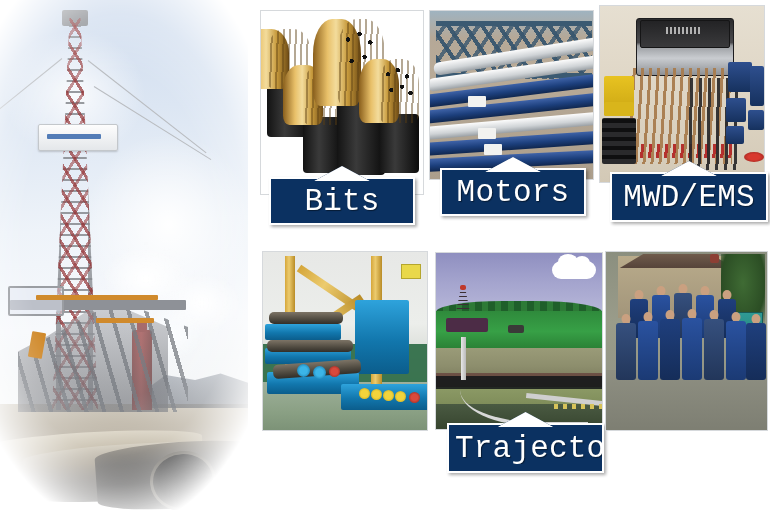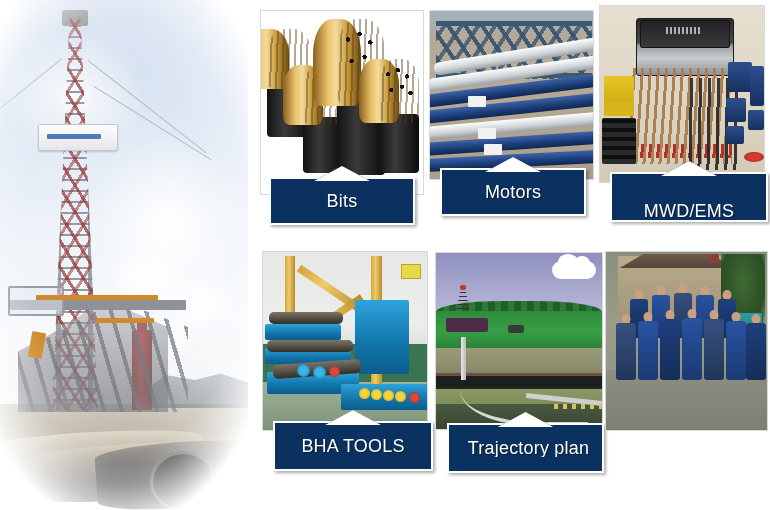--- a/index.html
+++ b/index.html
@@ -89,22 +89,22 @@
 
   
   .banner{position:absolute;background:#0b3161;border:2px solid #ffffff;
      box-sizing:border-box;box-shadow:2px 2px 3px rgba(0,0,0,.32);
      display:flex;align-items:center;justify-content:center;}
   .tab{position:absolute;left:50%;transform:translateX(-50%);top:-13px;
      width:56px;height:15px;background:#0b3161;
      clip-path:polygon(0 100%,50% 0,100% 100%);}
   .tab::before{content:"";position:absolute;left:-2px;top:-1px;width:60px;height:17px;
      background:#fff;clip-path:polygon(0 100%,50% 0,100% 100%);z-index:-1;}
-  .banner-text{color:#ffffff;font-size:18px;line-height:1;white-space:nowrap;
-     text-shadow:1px 1px 1px rgba(0,0,0,.45);letter-spacing:.2px;}
+  .banner-text{color:#ffffff;font-size:31px;line-height:1;white-space:nowrap;
+     text-shadow:1px 1px 1px rgba(0,0,0,.45);letter-spacing:.2px;font-family:Liberation Mono, monospace;}
 
   
   .c1{left:5px;top:10px;width:164px;height:185px;}
   .bits-bg{position:absolute;inset:0;background:#ffffff;}
   .bit{position:absolute;}
   .bit .body{position:absolute;left:0;bottom:0;width:100%;height:52%;border-radius:4px;
      background:linear-gradient(90deg,#131313,#3a3a3a 40%,#0b0b0b);}
   .bit .head{position:absolute;left:0;top:0;width:100%;height:56%;border-radius:40% 40% 16% 16%;
      background:linear-gradient(90deg,#8a5f1c,#e8c069 30%,#f3dc9c 48%,#c79a3c 72%,#6d4a14);}
   .bit .ribs{position:absolute;left:0;top:0;width:100%;height:56%;border-radius:40% 40% 16% 16%;
@@ -246,21 +246,21 @@
   .person{position:absolute;border-radius:5px 5px 2px 2px;}
   .head{position:absolute;left:50%;transform:translateX(-50%);top:0;width:9px;height:10px;
      border-radius:50%;background:#caa080;}
   .torso{position:absolute;left:0;top:9px;width:100%;height:calc(100% - 9px);border-radius:3px;}
   .blue1{background:linear-gradient(180deg,#2a52a0,#1b3a74);}
   .blue2{background:linear-gradient(180deg,#1f3f7d,#152d59);}
   .blue3{background:linear-gradient(180deg,#36507e,#22365a);}
 
   
   .bnr2{left:185px;top:168px;width:146px;height:48px;text-align:right;}
-  .bnr3{left:355px;top:172px;width:158px;height:50px;align-items:flex-end;}
+  .bnr3{left:355px;top:172px;width:158px;height:50px;}
   .bnr4{left:18px;top:421px;width:160px;height:50px;}
   .bnr5{left:192px;top:423px;width:157px;height:50px;}
   .bnr6{left:362px;top:416px;width:152px;height:50px;}
   .bnr5 .banner-text{overflow:hidden;text-overflow:clip;display:block;
      width:100%;text-align:center;padding-left:6px;box-sizing:border-box;}
 </style>
 </head>
 <body>
 
 <div id="stage">
@@ -404,24 +404,20 @@
         <div class="disc dblue" style="position:absolute;left:34px;top:112px;"></div>
         <div class="disc dblue" style="position:absolute;left:50px;top:114px;"></div>
         <div class="disc dred" style="position:absolute;left:66px;top:114px;"></div>
         <div class="disc dy" style="position:absolute;left:96px;top:136px;"></div>
         <div class="disc dy" style="position:absolute;left:108px;top:137px;"></div>
         <div class="disc dy" style="position:absolute;left:120px;top:138px;"></div>
         <div class="disc dy" style="position:absolute;left:132px;top:139px;"></div>
         <div class="disc dred" style="position:absolute;left:146px;top:140px;"></div>
       </div>
     </div>
-    <div class="banner bnr4">
-      <div class="tab"></div>
-      <span class="banner-text">BHA TOOLS</span>
-    </div>
 
     <div class="card c5">
       <div class="thumb">
         <div class="sky2"></div>
         <div class="cloud2"></div>
         <div class="trees"></div>
         <div class="grass"></div>
         <div class="soil1"></div>
         <div class="soil2"></div>
         <div class="soil3"></div>

